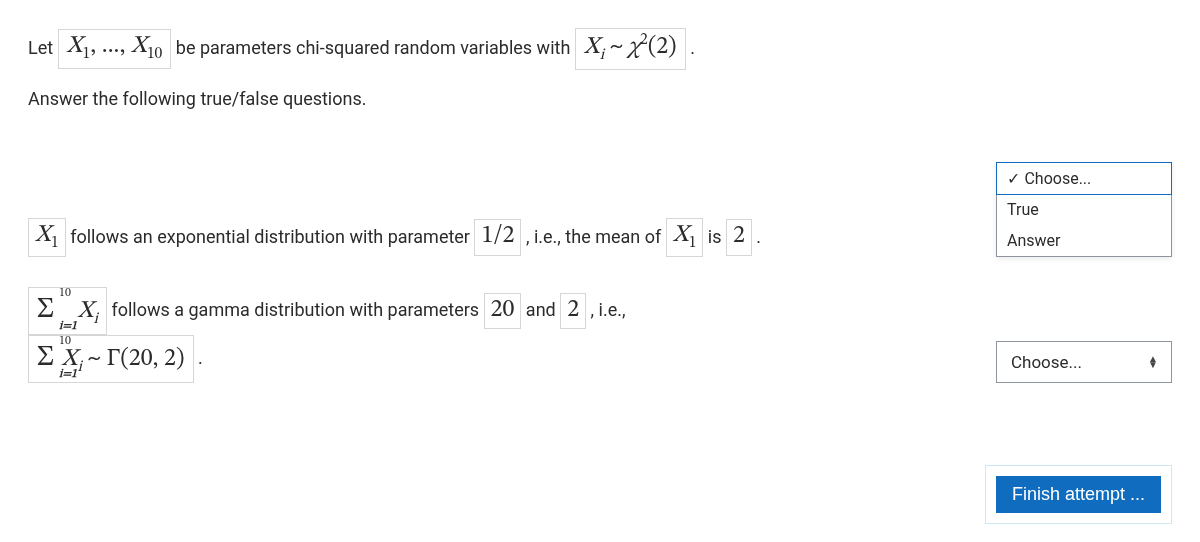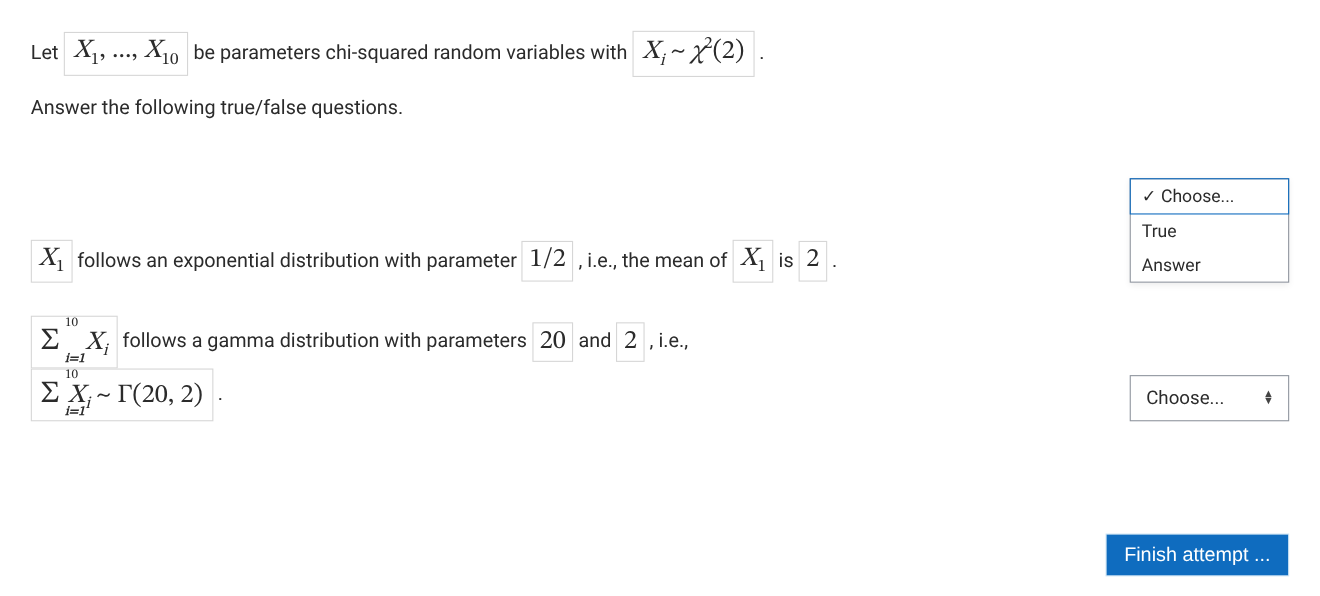--- a/index.html
+++ b/index.html
@@ -27,21 +27,21 @@
     background:#fff;
   }
   .mathbox.narrow { padding:2px 6px 4px 6px; }
   .math-inline {
     font-family: "Cambria Math", "STIX Two Math", "Latin Modern Math", Georgia, "Times New Roman", serif;
   }
   .sub { font-size:0.65em; vertical-align:sub; }
   .sup { font-size:0.65em; vertical-align:super; }
   .question-block { margin-bottom:30px; color:#2b2b2b; display:flex; align-items:flex-end; gap:14px; max-width:1144px;}
   .q-text { flex:1; line-height:2.0; }
-  .dropdown-area { width:145px; flex-shrink:0; padding-top:4px; }
+  .dropdown-area { width:176px; flex-shrink:0; padding-top:4px; }
   .dropdown-open {
     border:1px solid #8f959e;
     background:#fff;
     font-size:16px;
     box-shadow: 0 2px 6px rgba(0,0,0,0.08);
   }
   .dropdown-open .opt{
     padding:6px 10px;
   }
   .dropdown-open .opt.sel{
@@ -66,20 +66,21 @@
     line-height:6px;
     color:#444;
     letter-spacing:-1px;
     text-align:center;
   }
   .finish-wrap{
     position:absolute;
     right:28px;
     bottom:18px;
     border:1px solid #cfe6f5;
+    padding:10px;
     background:#fff;
   }
   .finish-btn{
     background:#0f6cbf;
     color:#fff;
     font-size:18px;
     padding:8px 16px;
     border:none;
     cursor:pointer;
   }

